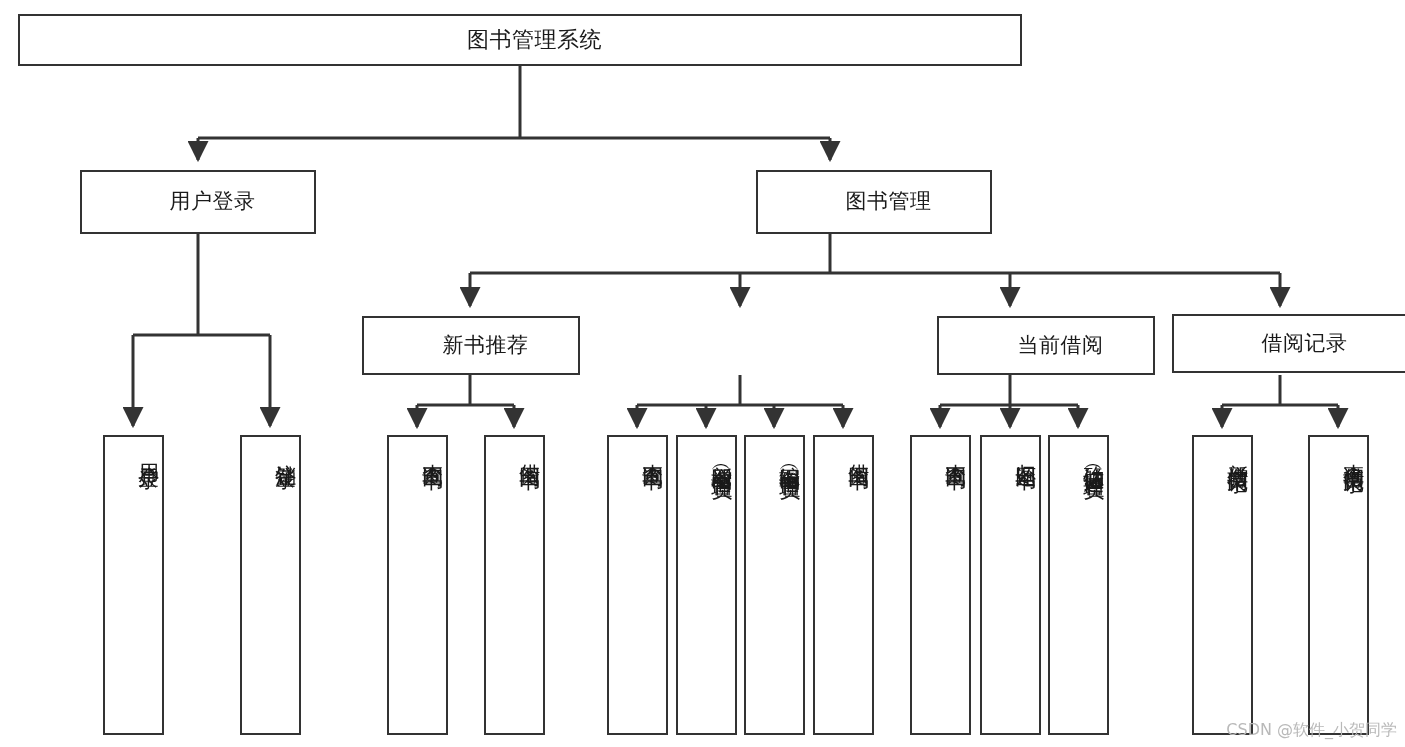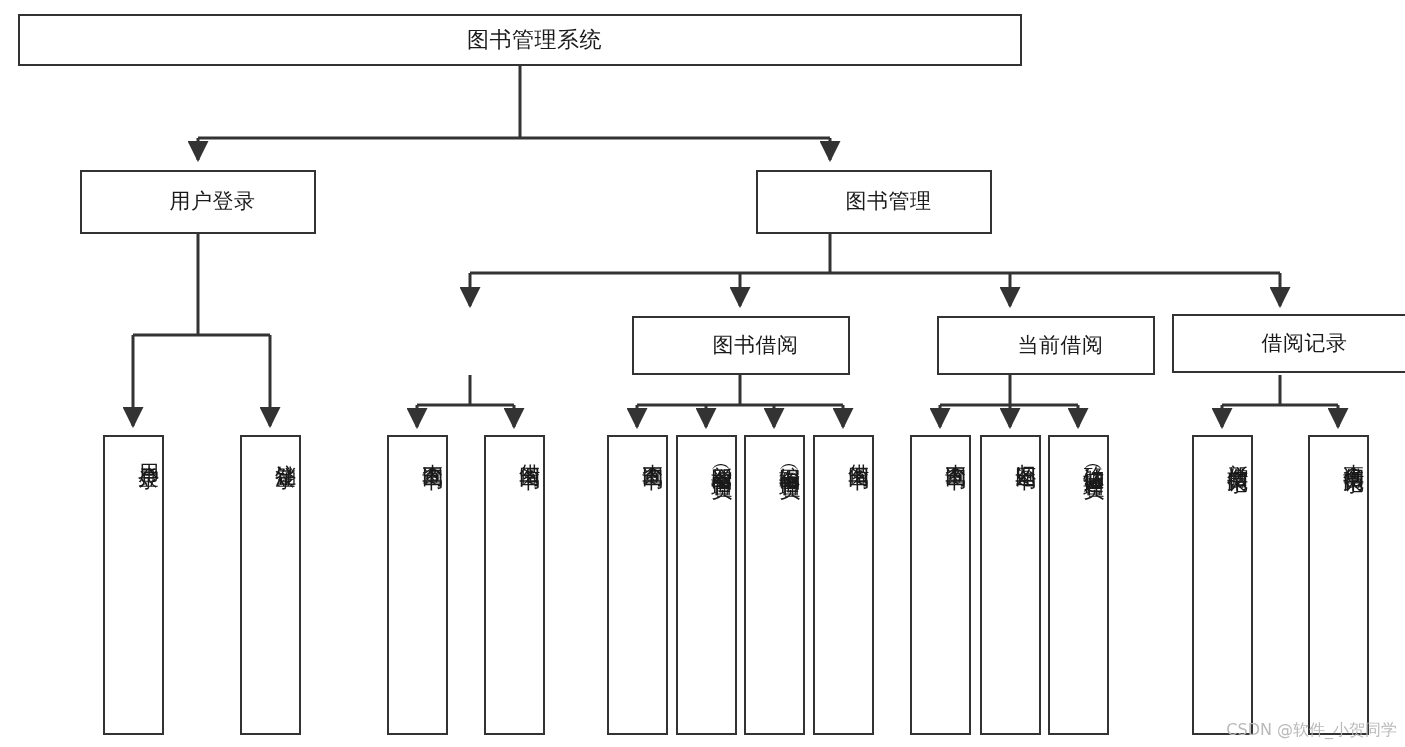--- a/index.html
+++ b/index.html
@@ -126,22 +126,22 @@
     <span class="lbl">图书管理系统</span>
   </div>
 
   <div class="node" style="left:80px;top:170px;width:236px;height:64px;">
     <span class="lbl">用户登录</span>
   </div>
   <div class="node" style="left:712px;top:170px;width:236px;height:64px;margin-left:44px;">
     <span class="lbl">图书管理</span>
   </div>
 
-  <div class="node" style="left:632px;top:316px;width:218px;height:59px;">
-    <span class="lbl">图书借阅</span>
+  <div class="node" style="left:362px;top:316px;width:218px;height:59px;">
+    <span class="lbl">新书推荐</span>
   </div>
   <div class="node" style="left:901px;top:316px;width:218px;height:59px;margin-left:36px;">
     <span class="lbl">当前借阅</span>
   </div>
   <div class="node" style="left:1172px;top:314px;width:236px;height:59px;font-family:Liberation Serif, serif;">
     <span class="lbl">借阅记录</span>
   </div>
 
   <div class="node leaf" style="left:103px;top:435px;width:61px;height:300px;">
     <span class="lbl">用户登录</span>

